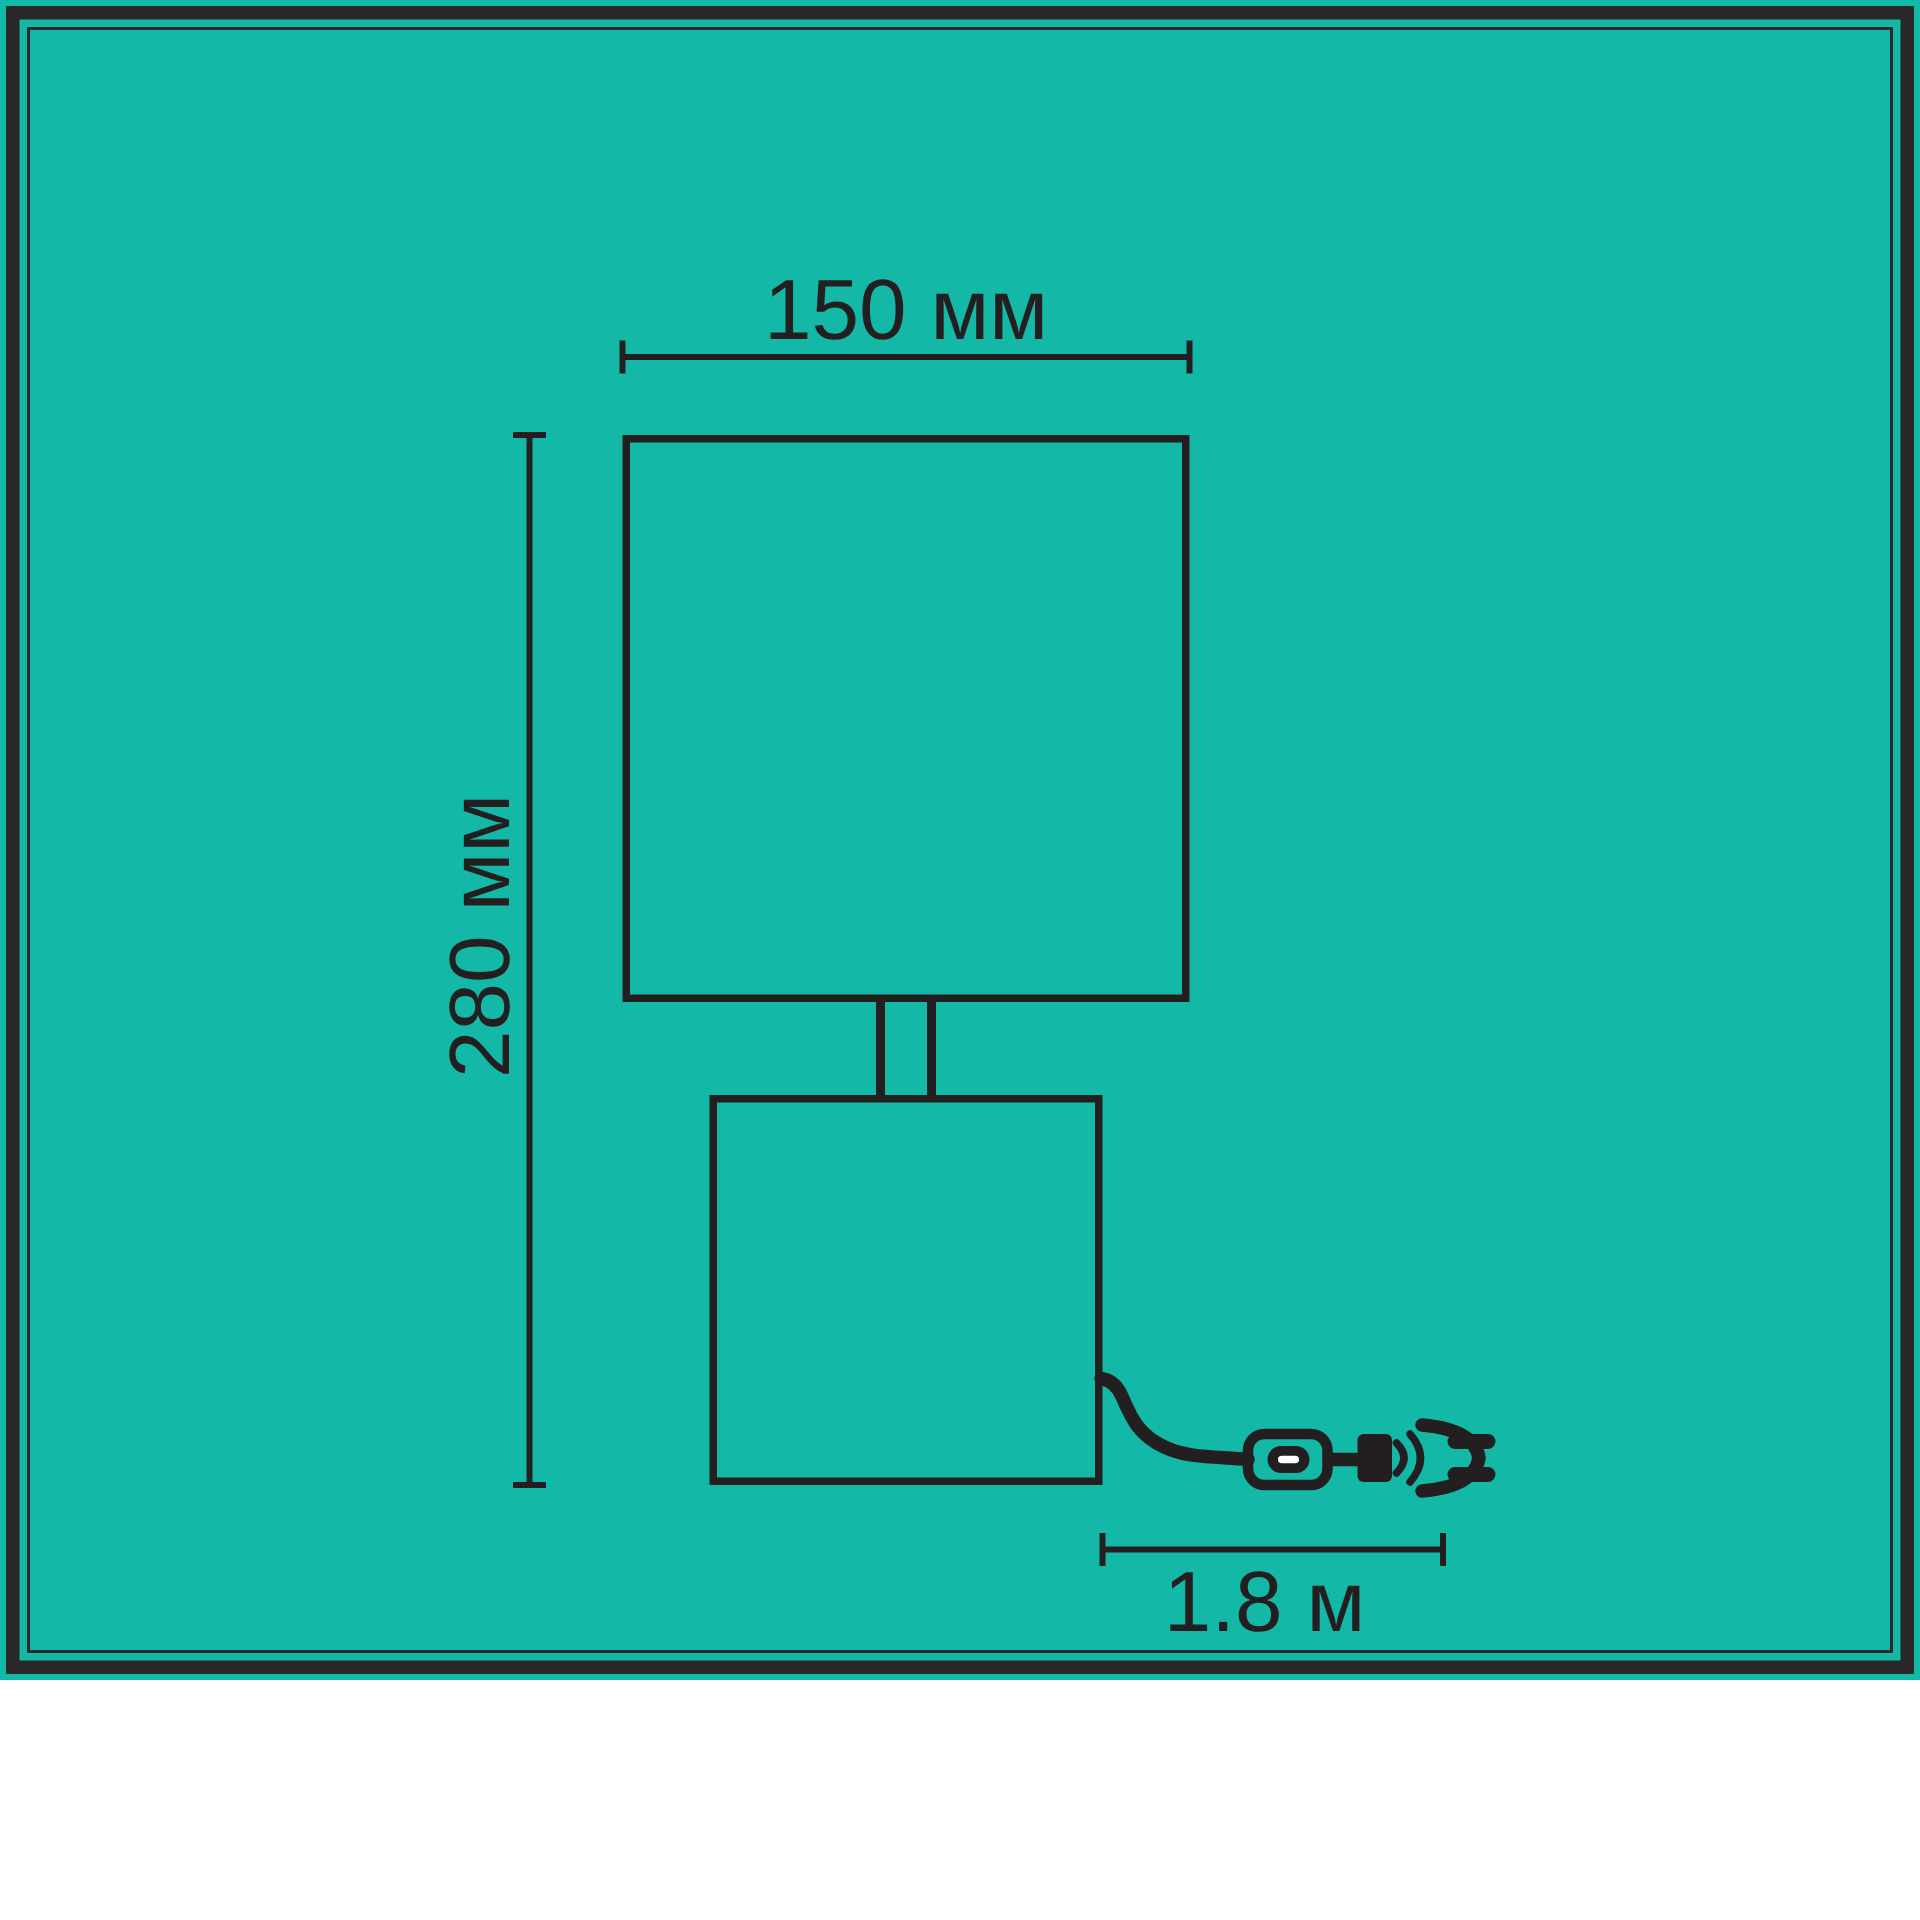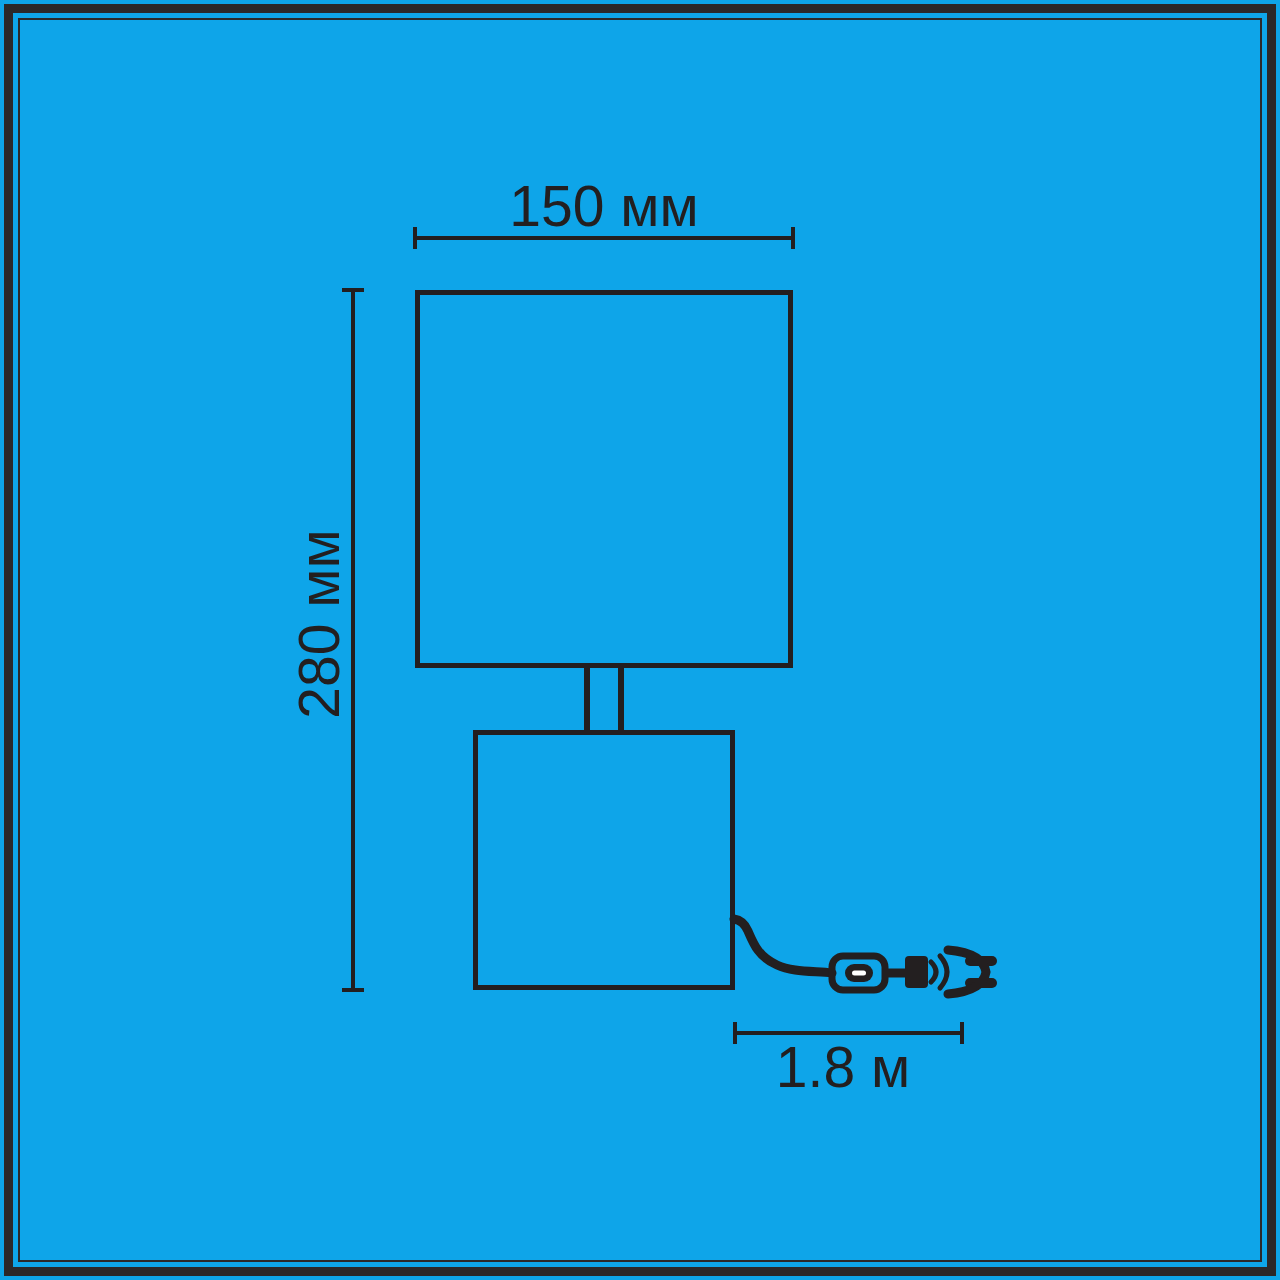--- a/index.html
+++ b/index.html
@@ -6,22 +6,22 @@
     margin: 0;
     padding: 0;
     background: #ffffff;
     width: 1280px;
     height: 1280px;
     font-family: "Liberation Sans", sans-serif;
   }
   .stage {
     position: relative;
     width: 1280px;
-    height: 1280px;
-    background: #0ea5e9;
+    height: 1120px;
+    background: #14b8a6;
     overflow: hidden;
     text-decoration: underline;
   }
   .frame-outer {
     position: absolute;
     inset: 4px;
     border: 9px solid #2b2829;
     box-sizing: border-box;
     pointer-events: none;
   }

